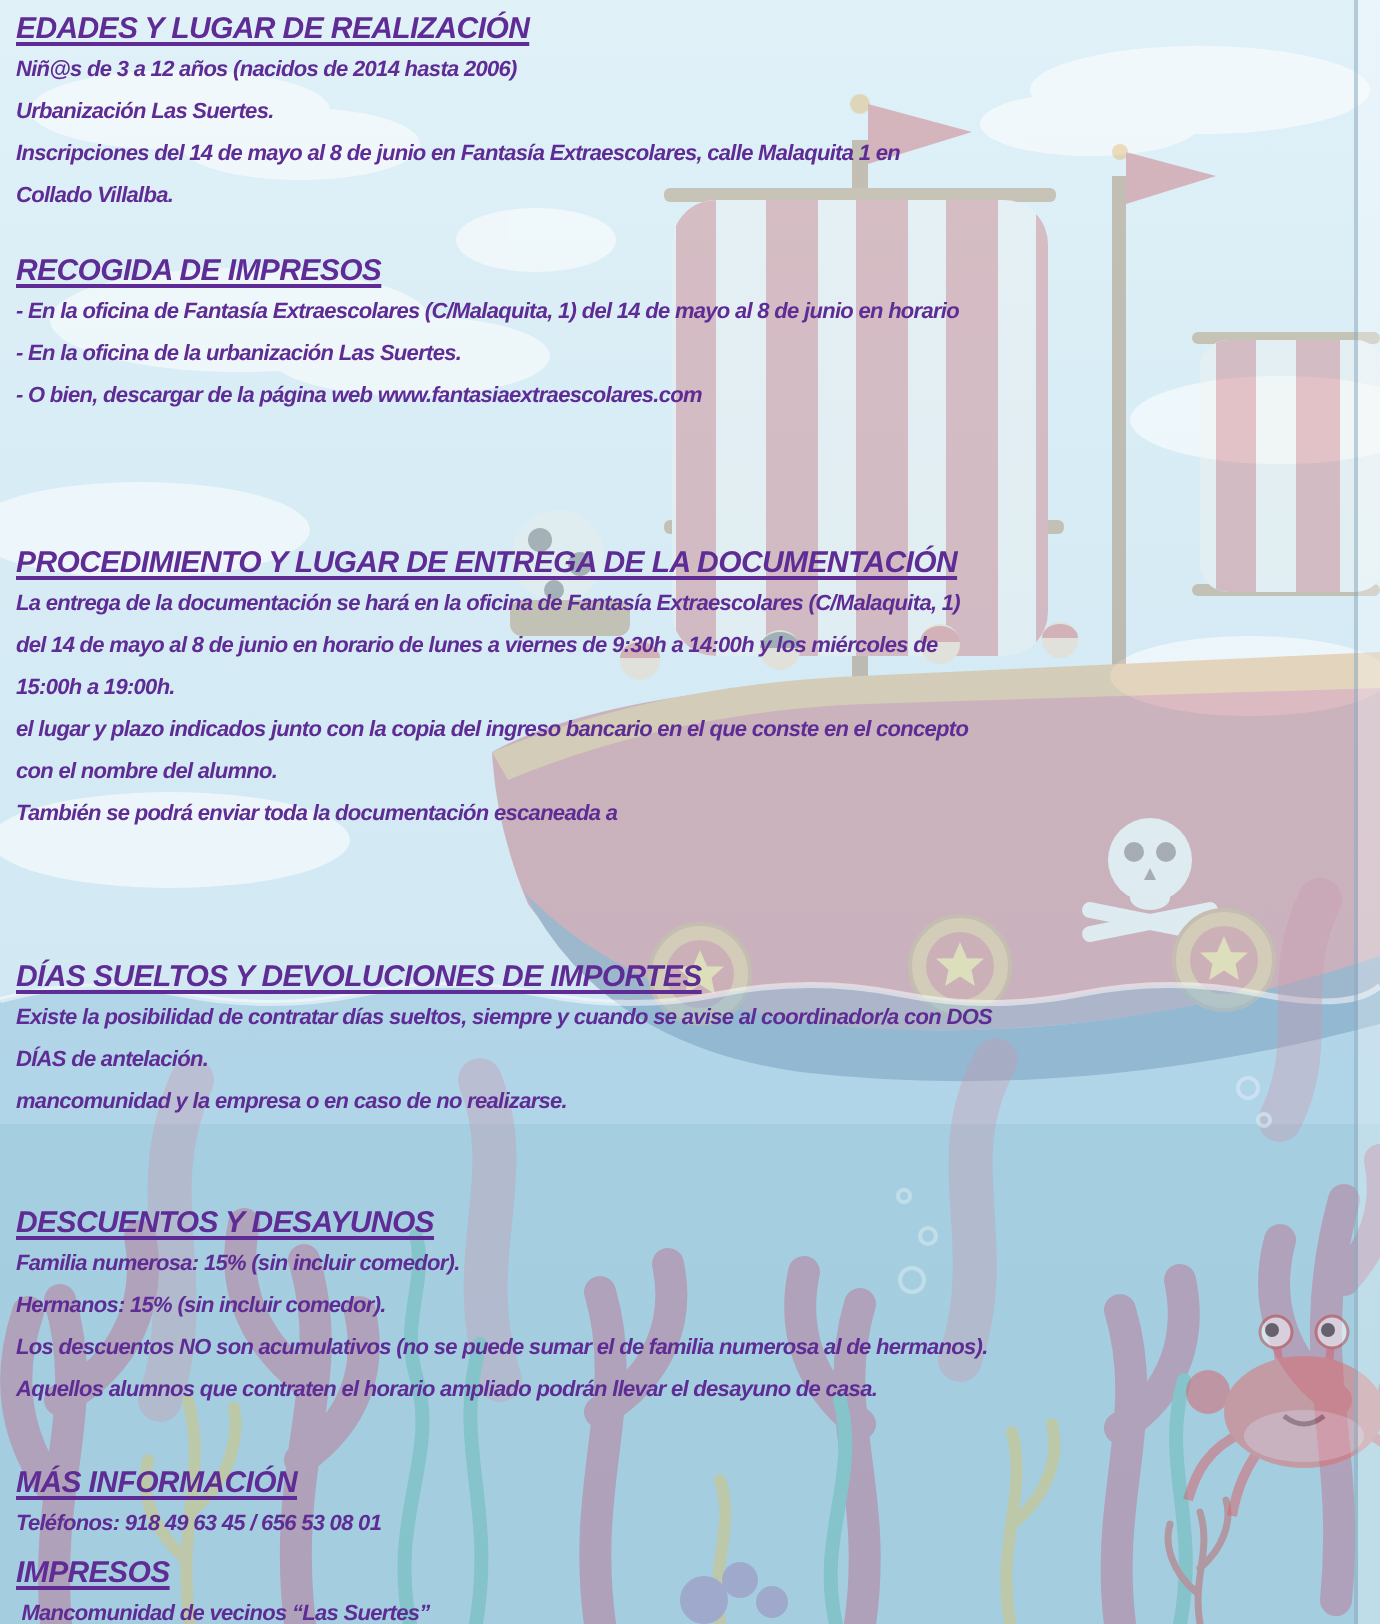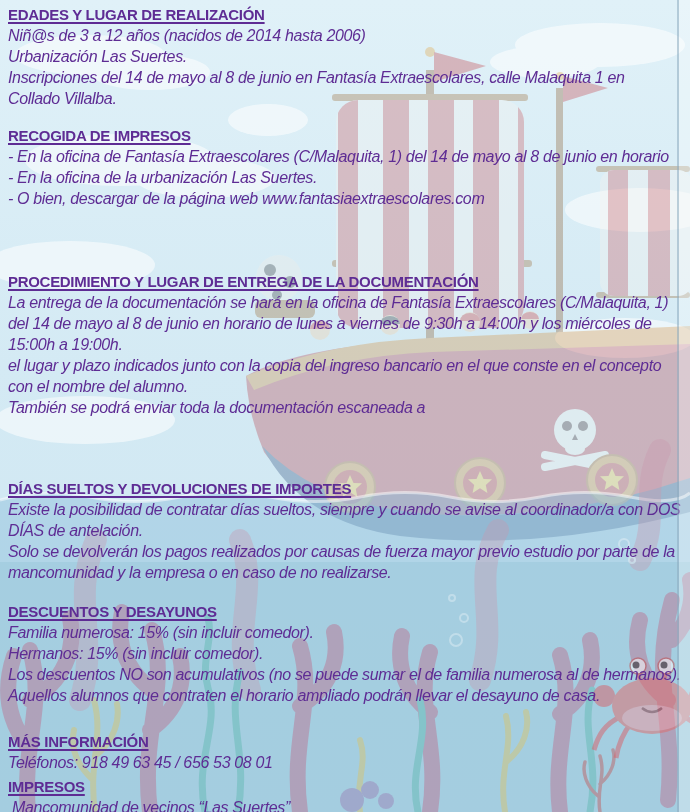--- a/index.html
+++ b/index.html
@@ -7,28 +7,28 @@
   body{ font-family:"Liberation Sans", sans-serif; }
   .page{
     position:relative; width:690px; height:812px; overflow:hidden;
     background:linear-gradient(180deg,#e0f1f8 0%, #d4eaf4 45%, #cde6f1 100%);
   }
   .bg{ position:absolute; left:0; top:0; width:690px; height:812px; }
   .content{ position:absolute; left:0; top:0; width:690px; height:812px; }
   .sec{ position:absolute; left:8px; width:678px; }
   .hd{
     margin:0; display:inline-block;
-    font-size:15px; line-height:21px; font-weight:bold; 
+    font-size:15px; line-height:21px; font-weight:bold; font-style:italic;
     letter-spacing:-0.3px; color:var(--ink);
     text-decoration:underline; text-decoration-thickness:1.5px; text-underline-offset:2px;
     white-space:pre;
   }
   .lines{ margin:0; }
   .ln{
-    font-size:16px; line-height:21px; font-weight:normal; font-style:italic;
+    font-size:11px; line-height:21px; font-weight:bold; font-style:italic;
     letter-spacing:-0.35px; color:var(--ink); white-space:pre;
   }
   .edge-strip{ position:absolute; top:0; left:679px; width:11px; height:812px;
     background:rgba(255,255,255,0.30); }
   .edge-line{ position:absolute; top:0; left:677px; width:2px; height:812px;
     background:rgba(142,172,192,0.55); }
 </style>
 </head>
 <body>
 
@@ -246,21 +246,20 @@
         <div class="ln">con el nombre del alumno.</div>
         <div class="ln">También se podrá enviar toda la documentación escaneada a</div>
       </div>
     </section>
 
     <section class="sec" style="top:478px">
       <h2 class="hd">DÍAS SUELTOS Y DEVOLUCIONES DE IMPORTES</h2>
       <div class="lines">
         <div class="ln">Existe la posibilidad de contratar días sueltos, siempre y cuando se avise al coordinador/a con DOS</div>
         <div class="ln">DÍAS de antelación.</div>
-        <div class="ln">Solo se devolverán los pagos realizados por causas de fuerza mayor previo estudio por parte de la</div>
         <div class="ln">mancomunidad y la empresa o en caso de no realizarse.</div>
       </div>
     </section>
 
     <section class="sec" style="top:601px">
       <h2 class="hd">DESCUENTOS Y DESAYUNOS</h2>
       <div class="lines">
         <div class="ln">Familia numerosa: 15% (sin incluir comedor).</div>
         <div class="ln">Hermanos: 15% (sin incluir comedor).</div>
         <div class="ln">Los descuentos NO son acumulativos (no se puede sumar el de familia numerosa al de hermanos).</div>

